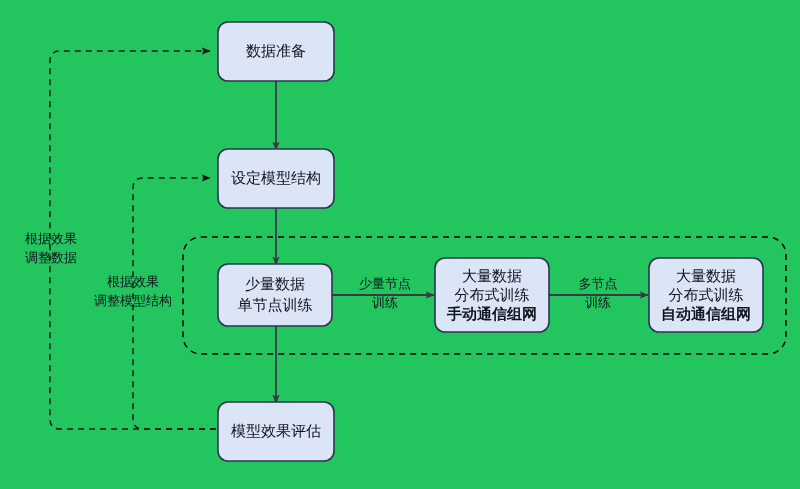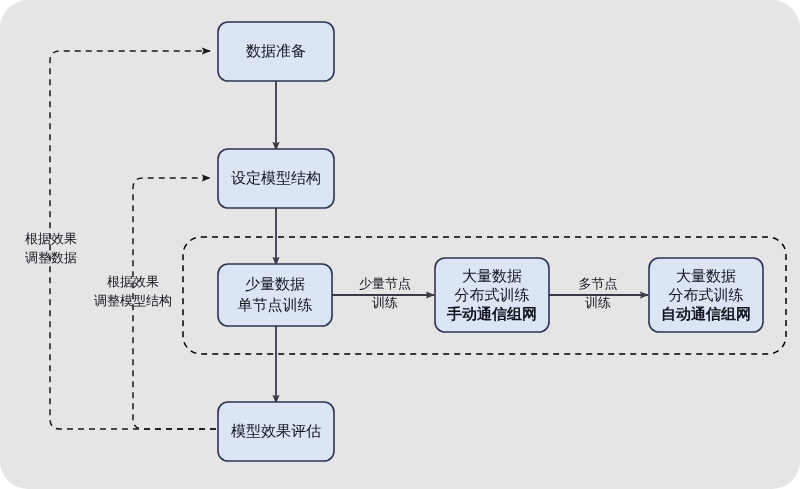--- a/index.html
+++ b/index.html
@@ -10,22 +10,21 @@
   body {
     width: 800px;
     height: 489px;
     font-family: "Liberation Sans", "DejaVu Sans", sans-serif;
     overflow: hidden;
   }
   #canvas {
     position: relative;
     width: 800px;
     height: 489px;
-    background: #e5e5e5;
-    border-radius: 28px;
+    background: #22c55e;
   }
   svg.diagram {
     position: absolute;
     left: 0;
     top: 0;
     width: 800px;
     height: 489px;
     display: block;
   }
   .node-box {

